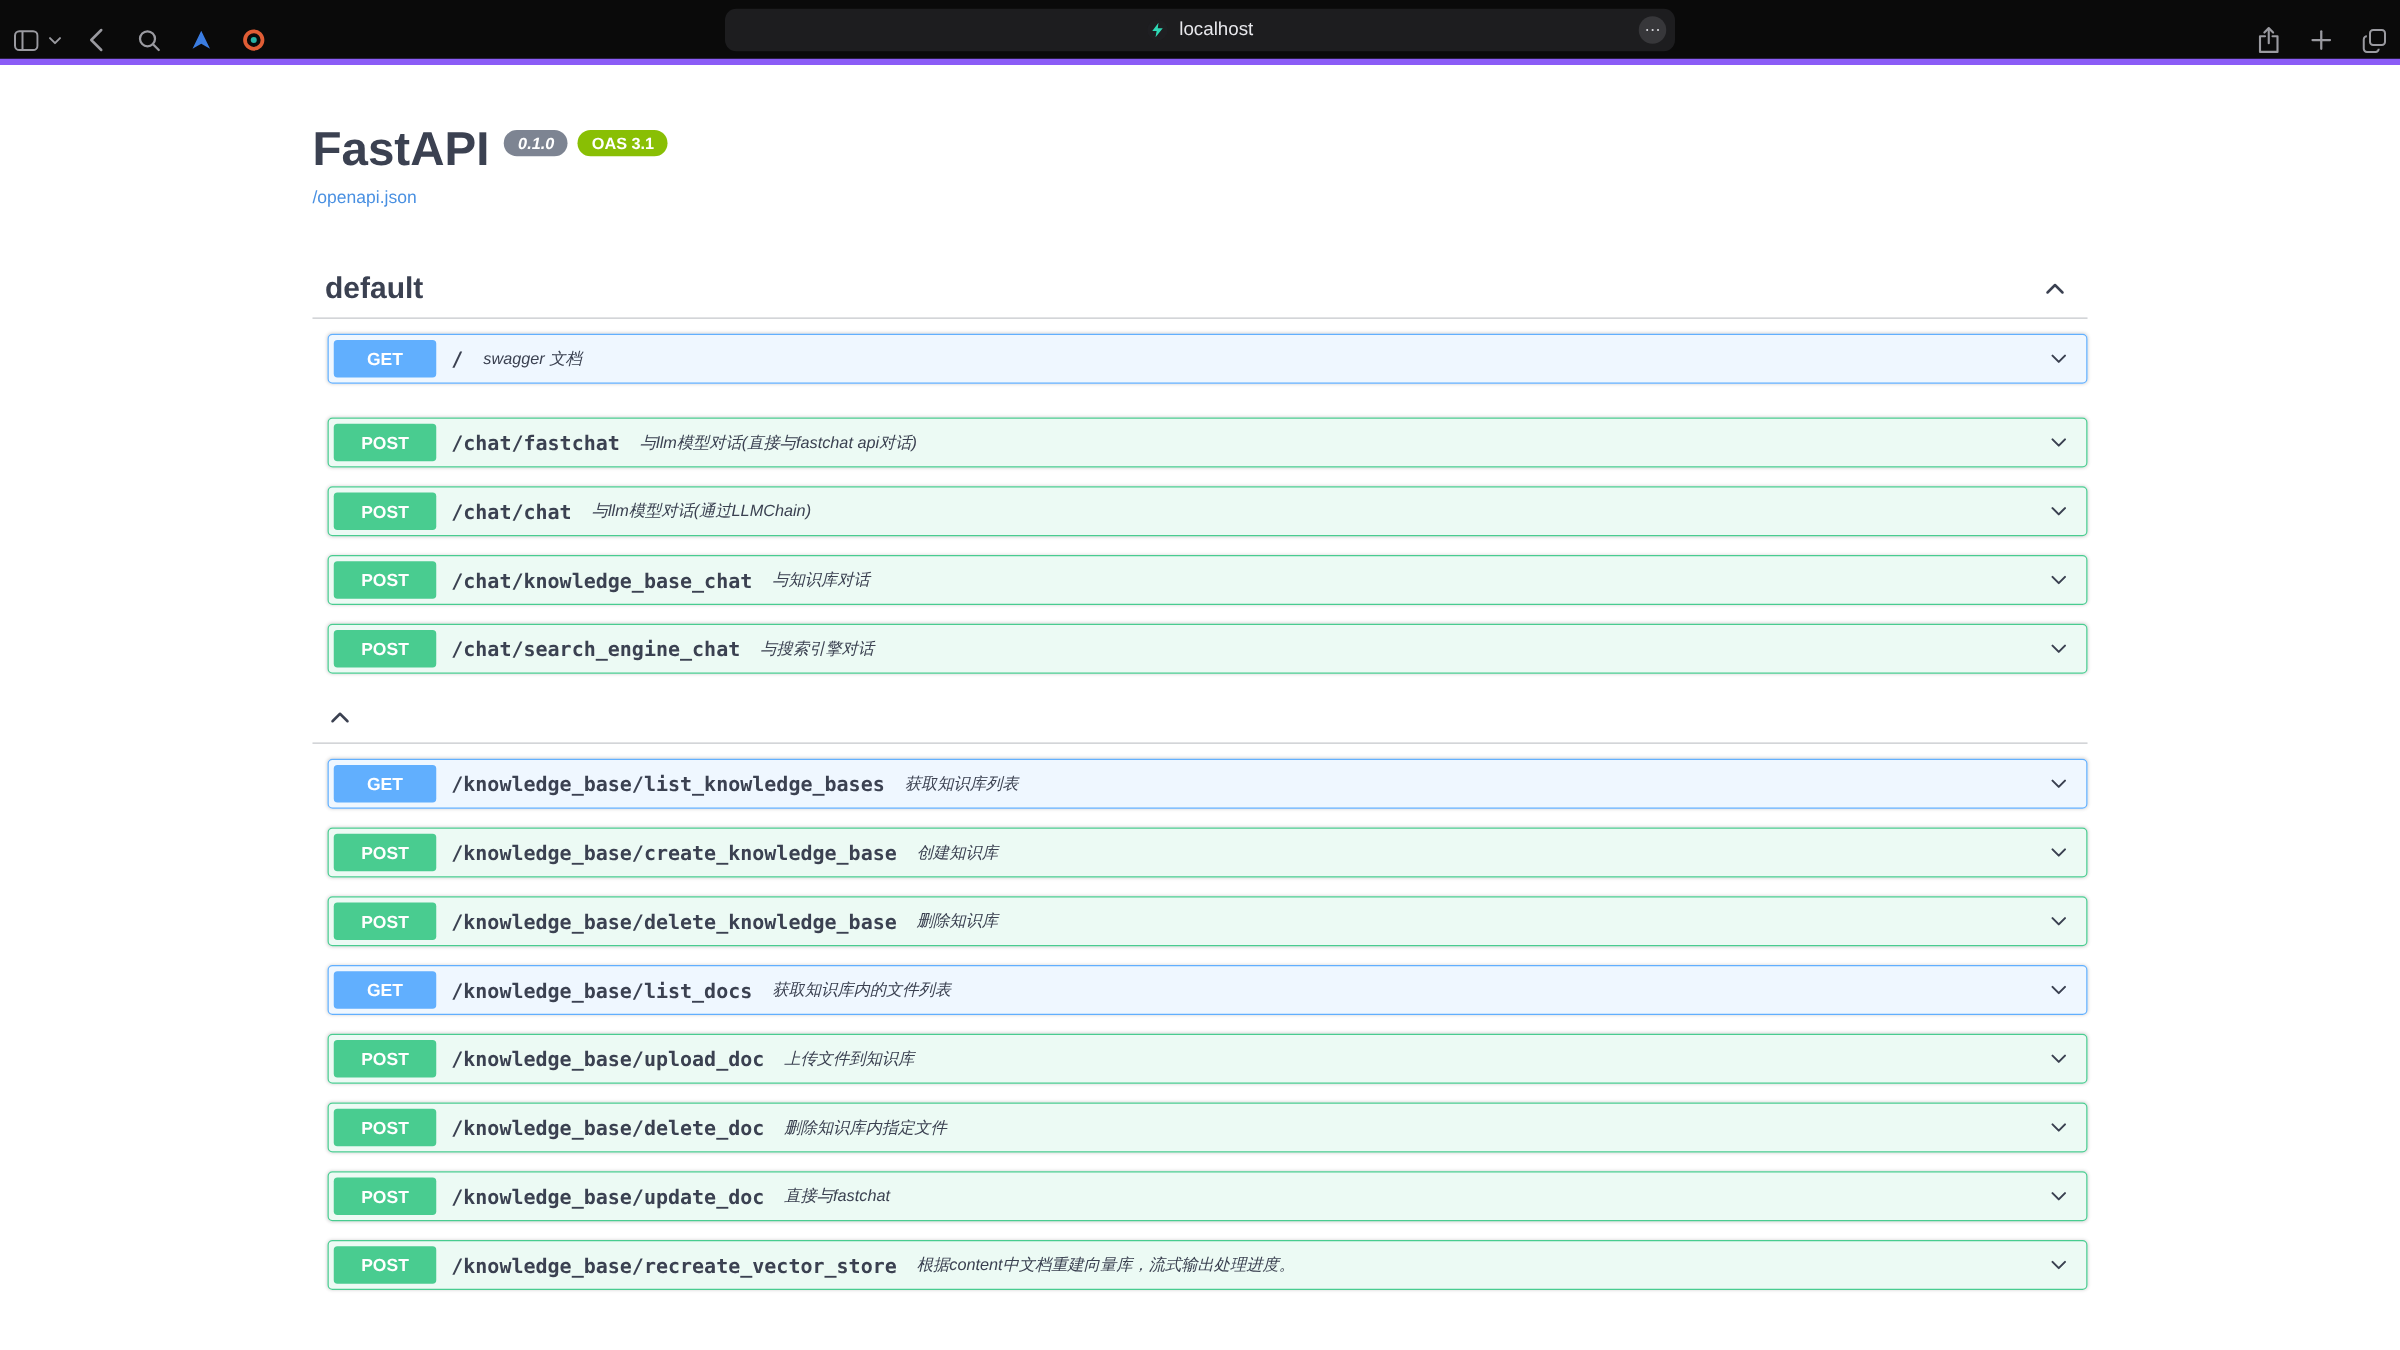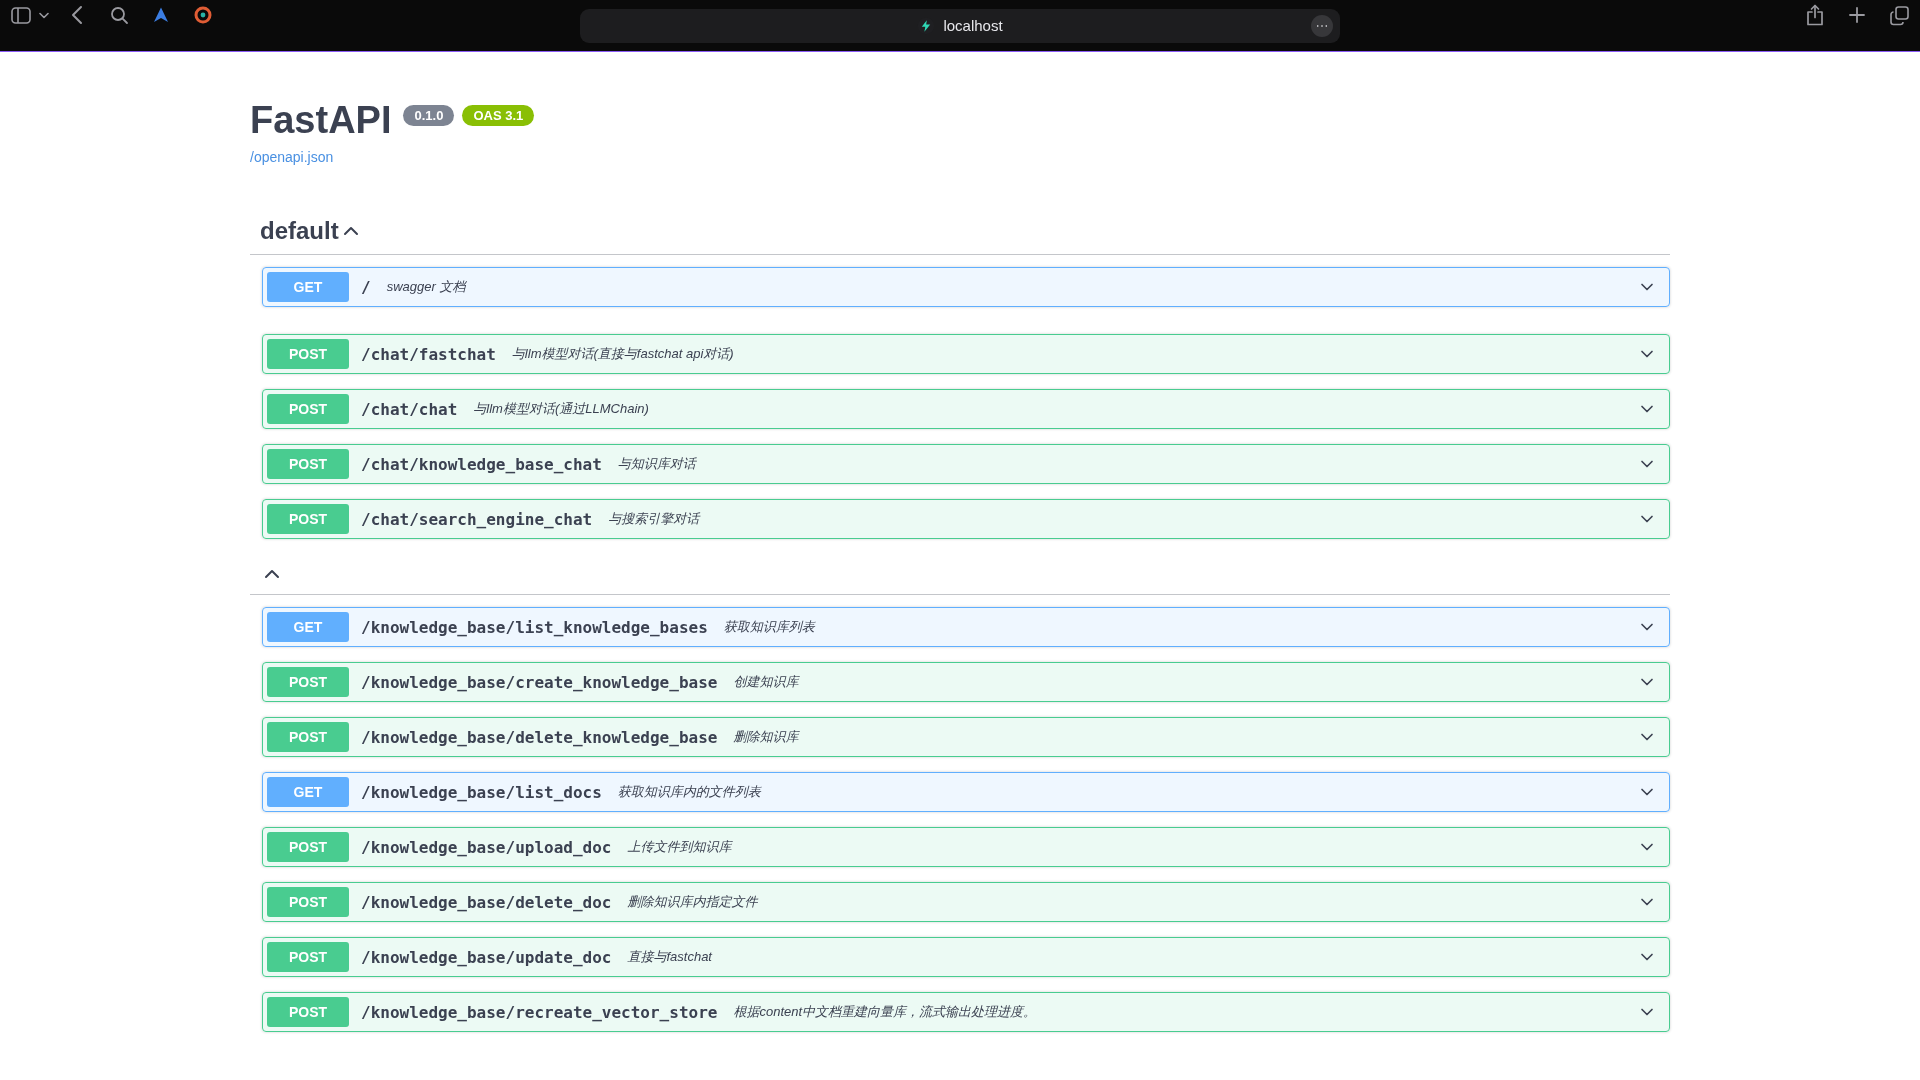--- a/index.html
+++ b/index.html
@@ -5,22 +5,22 @@
   * { box-sizing: border-box; }
   html,body { margin:0; padding:0; }
   body {
     width:1920px; height:1080px; overflow:hidden;
     font-family:"Liberation Sans", sans-serif;
     background:#ffffff;
   }
 
   
   .chrome {
-    height:52px; background:#0a0a0a; border-bottom:1px solid #8b5cf6;
-    display:flex; align-items:flex-start; justify-content:space-between;
+    height:52px; background:#0a0a0a; border-bottom:5px solid #8b5cf6;
+    display:flex; align-items:flex-end; justify-content:space-between;
     padding:0 4px; position:relative;
   }
   .chrome-group { display:flex; align-items:center; gap:8px; z-index:2; }
   .chrome-btn {
     background:none; border:none; padding:0; margin:0;
     width:34px; height:30px; display:flex; align-items:center; justify-content:center;
     color:#9a9aa0; cursor:default;
   }
   .chrome-btn.narrow { width:16px; margin-left:-10px; }
   .chrome-btn svg { display:block; }
@@ -43,30 +43,30 @@
   
   .page { height:1028px; overflow:hidden; background:#fff; color:#3b4151; }
   .container { width:1420px; margin:0 auto; }
 
   .info { padding-top:46px; margin-bottom:40px; }
   .title { margin:0; font-size:38px; line-height:44px; font-weight:700; color:#3b4151; }
   .badge {
     display:inline-block; color:#fff; font-size:13px; font-weight:700;
     line-height:1; padding:4px 11px; border-radius:57px; position:relative; top:-13px;
   }
-  .badge.version { background:var(--version-badge-bg,#7d8492); margin-left:12px; }
+  .badge.version { background:var(--version-badge-bg,#7d8492); margin-left:12px;font-style:italic; }
   .badge.oas { background:var(--oas-badge-bg,#89bf04); margin-left:8px; }
   .spec-link {
     display:inline-block; margin-top:4px; font-size:14px; line-height:22px;
     color:var(--link,#4990e2); text-decoration:none; cursor:pointer;
   }
 
   .tag-section + .tag-section { margin-top:8px; }
   .tag-header {
-    display:flex; align-items:center; justify-content:flex-start;
+    display:flex; align-items:center; justify-content:space-between;
     padding:8px 14px 8px 10px; border-bottom:1px solid rgba(59,65,81,.3);
     cursor:pointer;
   }
   .tag-title { margin:0; font-size:24px; line-height:30px; font-weight:700; color:#3b4151; }
   .tag-chev { color:#3b4151; display:flex; }
 
   .ops { padding-top:12px;margin-left:12px; }
   .opblock {
     display:flex; align-items:center; height:40px; margin-bottom:15px;
     border-radius:4px; padding:0 12px 0 4px;

